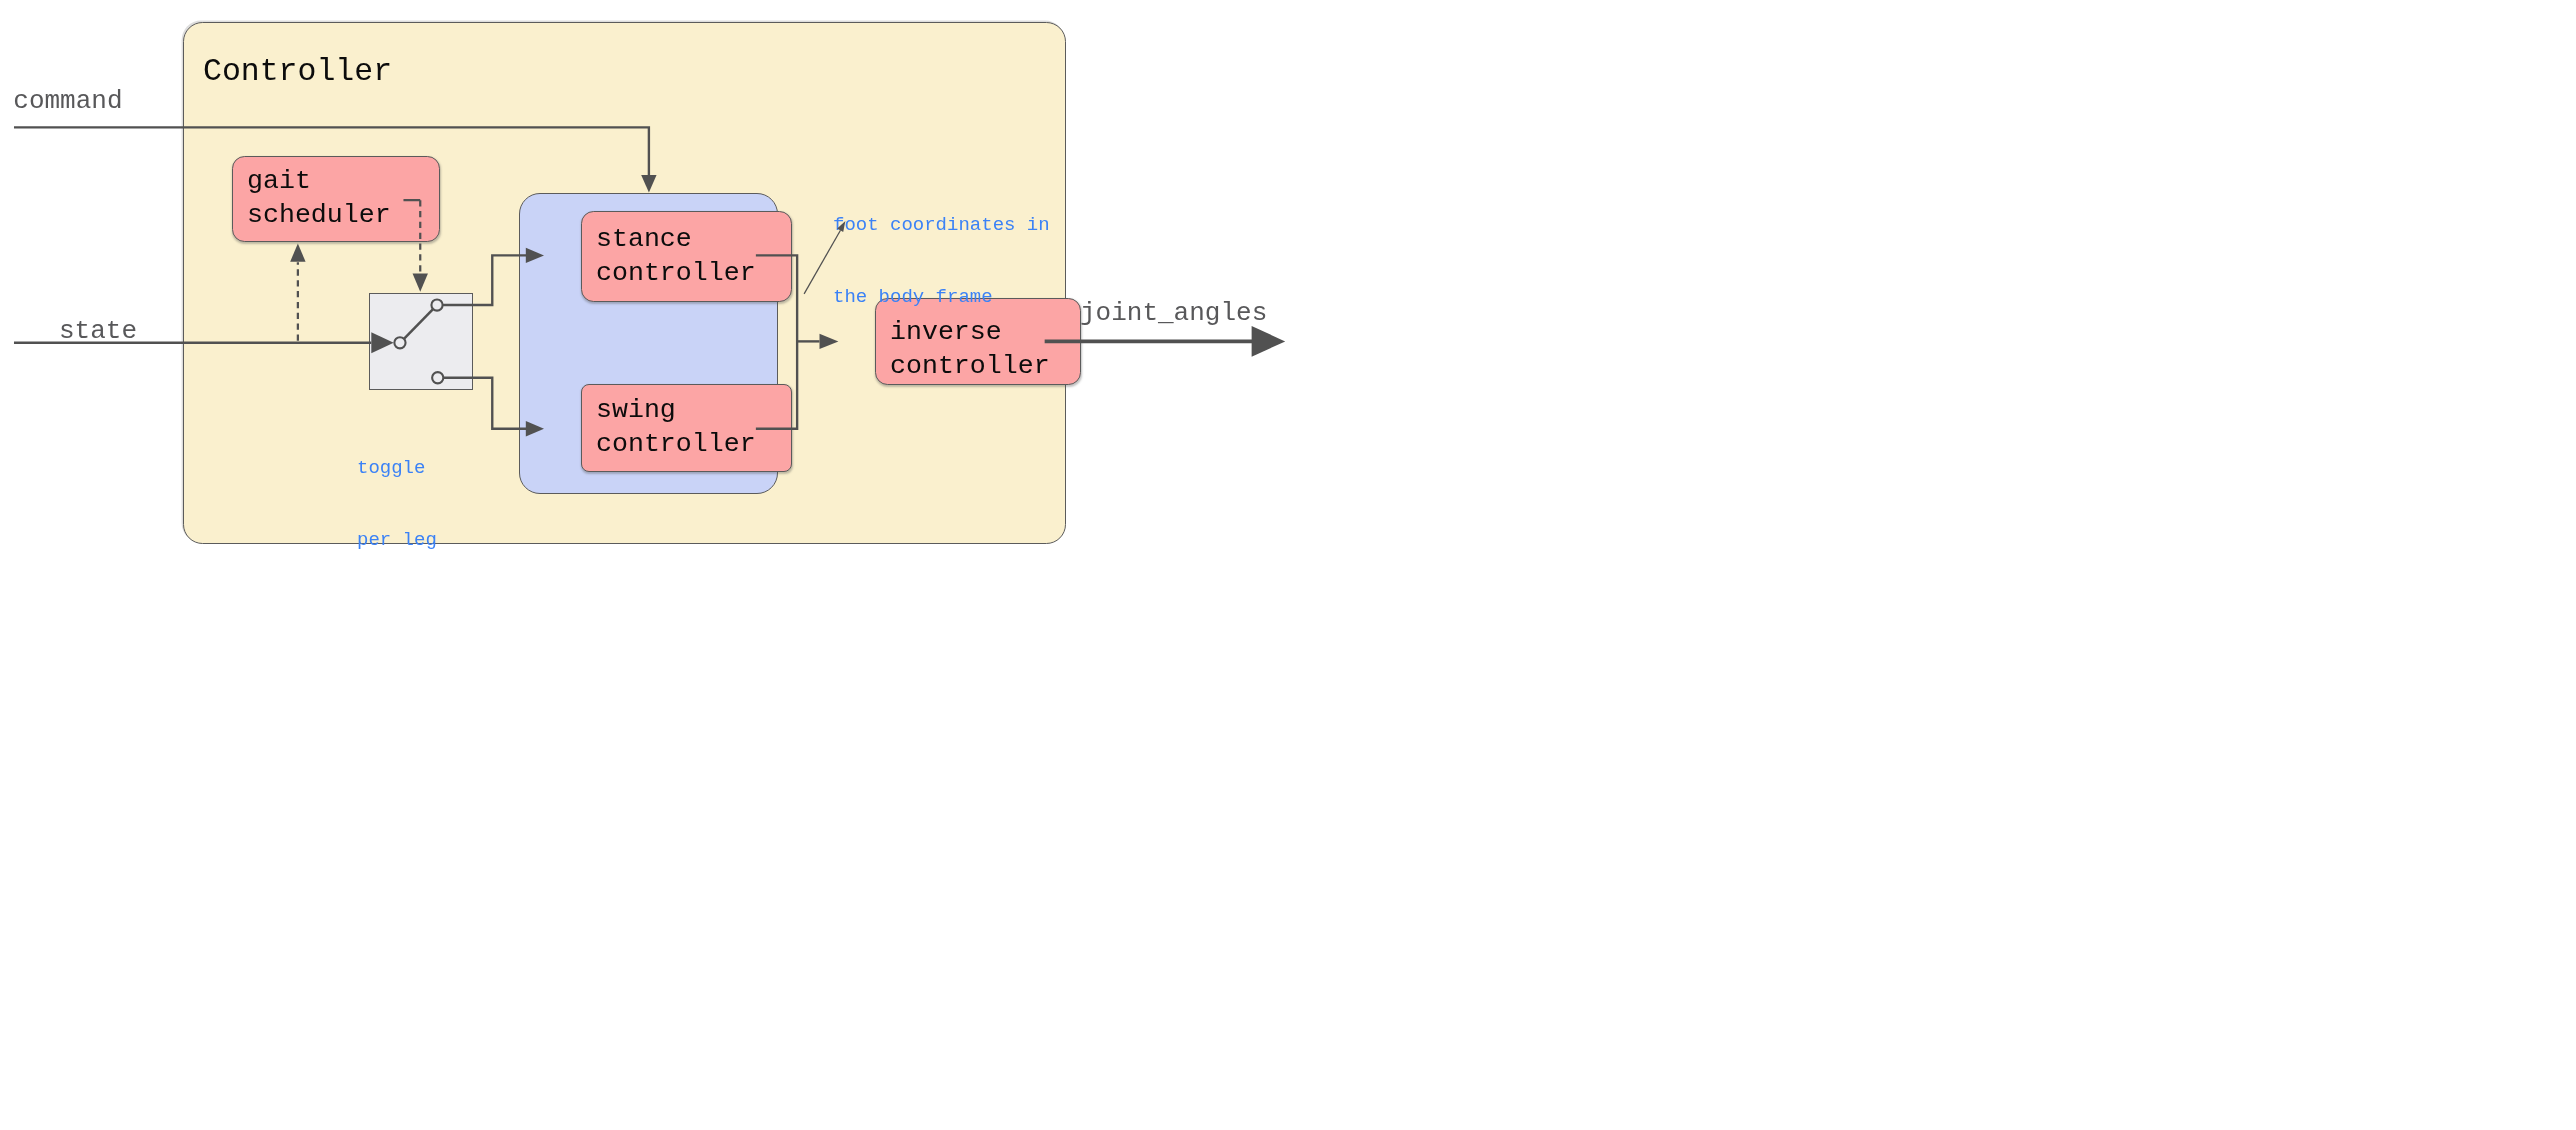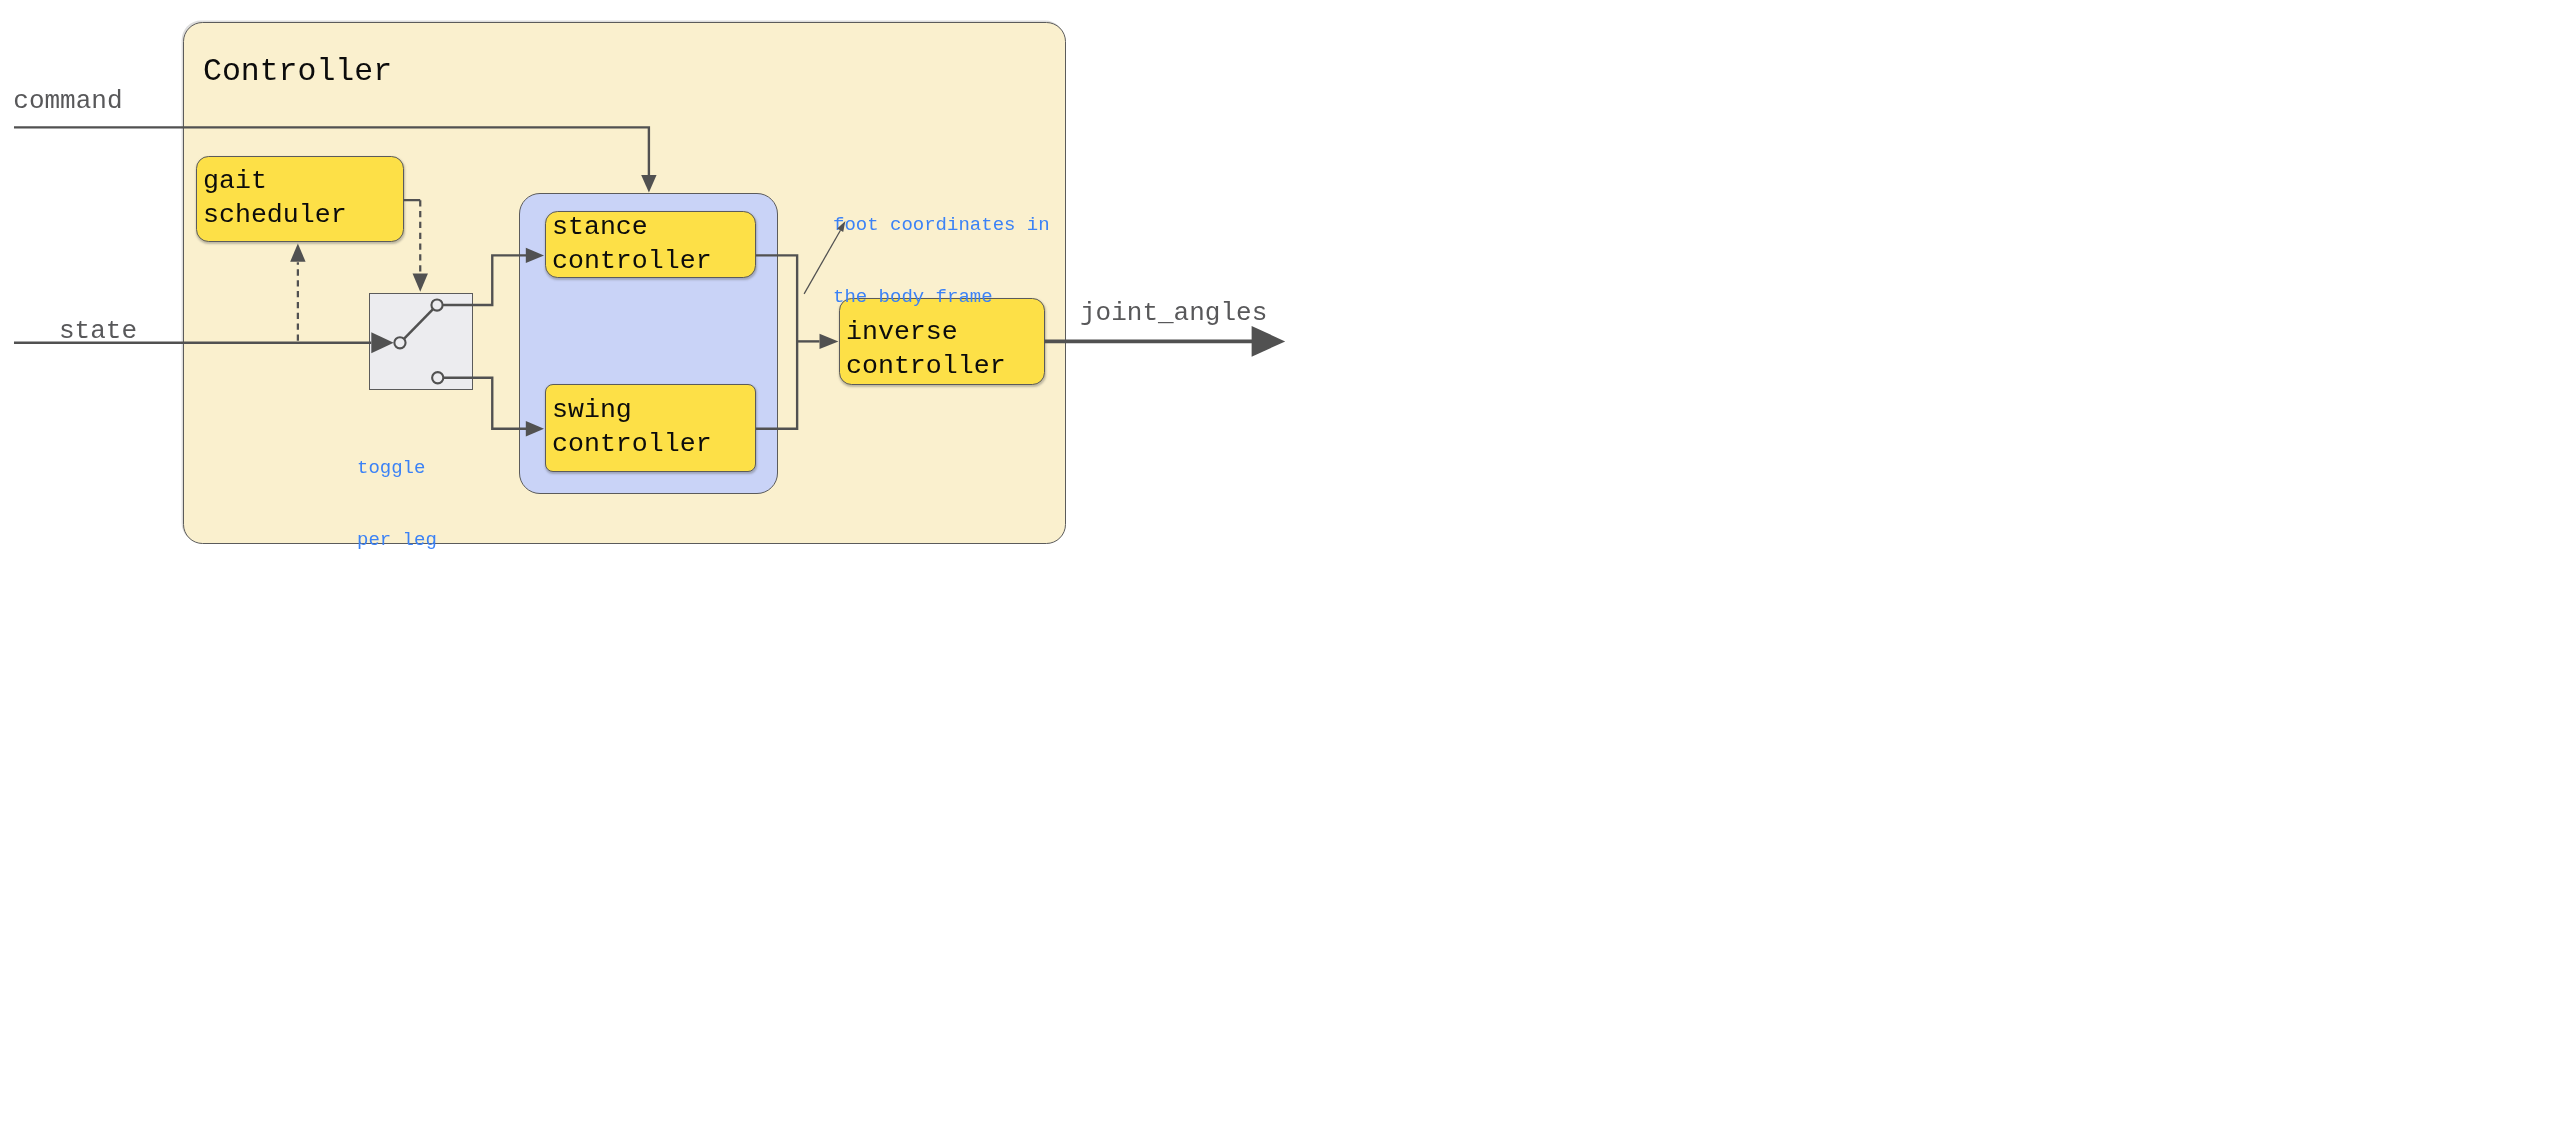--- a/index.html
+++ b/index.html
@@ -29,35 +29,36 @@
   }
   .group-box {
     left: 519px; top: 193px;
     width: 259px; height: 301px;
     background: #C9D3F7;
     border: 1.7px solid #5B5B5B;
     border-radius: 21px;
     box-sizing: border-box;
   }
   .block {
-    background: #fde047;
+    background: #fca5a5;
     border: 1.4px solid #5B5B5B;
     border-radius: 12.6px;
     box-sizing: border-box;
     display: flex;
     flex-direction: column;
     justify-content: center;
-    padding-left: 6px;
+    padding-left: 14px;
     font-size: 26.6px;
     line-height: 1.27;
     color: #0c0c0c;
     box-shadow: 0.7px 1.4px 2.1px rgba(80,80,80,0.35);
+    margin-left: 36px;
   }
   .gait-block   { left: 196px;  top: 156px; width: 208px; height: 86px; }
-  .stance-block { left: 545px;  top: 211px; width: 211px; height: 67px; }
+  .stance-block { left: 545px;  top: 211px; width: 211px; height: 91px; }
   .swing-block  { left: 545px;  top: 384px; width: 211px; height: 88px; border-radius: 8px; }
   .ik-block     { left: 839px; top: 298px; width: 206px; height: 87px; justify-content: flex-end; }
   .toggle-block {
     left: 369px; top: 293px;
     width: 104px; height: 97px;
     background: #ECECEF;
     border: 1.4px solid #5B5B5B;
     box-sizing: border-box;
   }
 

